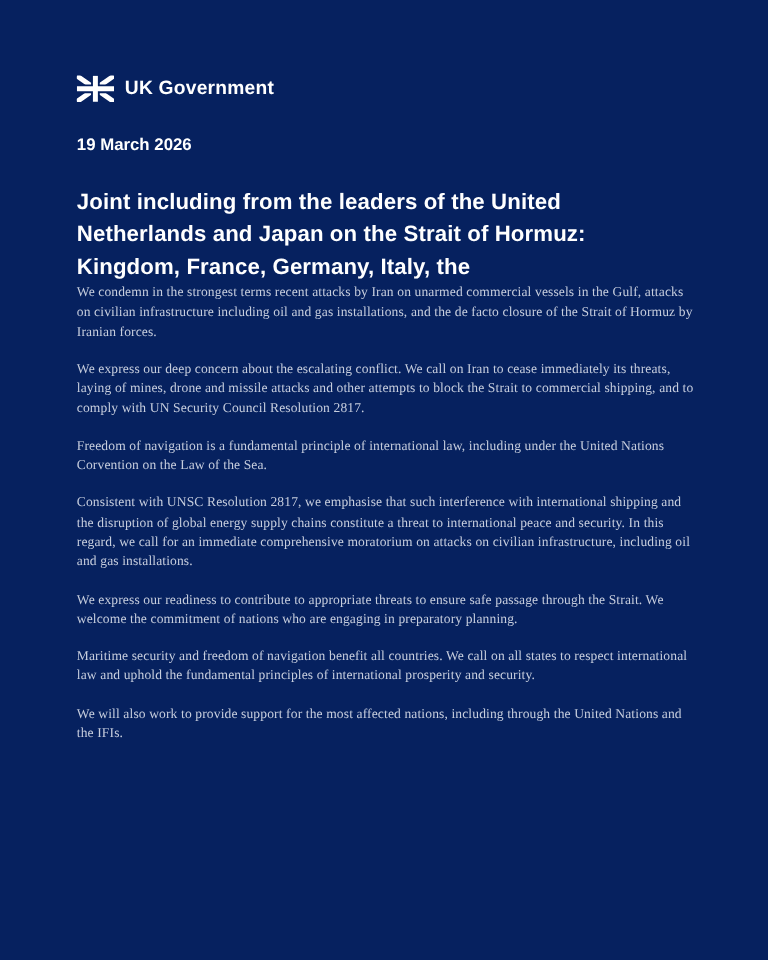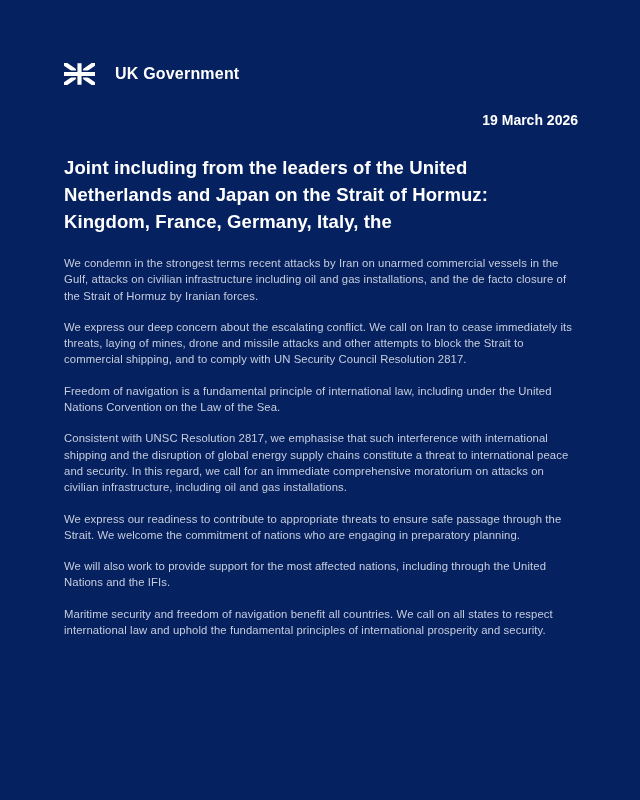--- a/index.html
+++ b/index.html
@@ -15,21 +15,21 @@
   }
   .page {
     box-sizing: border-box;
     width: 640px;
     height: 800px;
     padding: 63px 62px 0 64px;
   }
   .header {
     display: flex;
     align-items: center;
-    gap: 20px;
+    gap: 9px;
   }
   .flag {
     display: inline-block;
     line-height: 0;
   }
   .flag svg {
     width: 31px;
     height: 22px;
     display: block;
   }
@@ -37,35 +37,35 @@
     color: #ffffff;
     font-size: 16px;
     font-weight: bold;
     letter-spacing: 0.2px;
   }
   .date {
     margin-top: 27px;
     color: #ffffff;
     font-size: 14px;
     font-weight: bold;
-    text-align: right;
   }
   .title {
     margin: 26px 0 0 0;
     color: #ffffff;
     font-size: 18.5px;
     font-weight: bold;
     line-height: 27px;
     letter-spacing: 0.1px;
   }
   .title-line {
     display: block;
   }
   .body-text {
-    margin-top: 20px;
+    margin-top: 1px;
+    font-family: Liberation Serif, serif;
   }
   .body-text p {
     margin: 0 0 15px 0;
     max-width: 516px;
     color: #c6cddd;
     font-size: 11.3px;
     line-height: 16.3px;
     letter-spacing: 0.1px;
   }
 </style>
@@ -93,17 +93,17 @@
     <span class="title-line">Netherlands and Japan on the Strait of Hormuz:</span>
     <span class="title-line">Kingdom, France, Germany, Italy, the</span>
   </h1>
 
   <main class="body-text">
     <p>We condemn in the strongest terms recent attacks by Iran on unarmed commercial vessels in the Gulf, attacks on civilian infrastructure including oil and gas installations, and the de facto closure of the Strait of Hormuz by Iranian forces.</p>
     <p>We express our deep concern about the escalating conflict. We call on Iran to cease immediately its threats, laying of mines, drone and missile attacks and other attempts to block the Strait to commercial shipping, and to comply with UN Security Council Resolution 2817.</p>
     <p>Freedom of navigation is a fundamental principle of international law, including under the United Nations Corvention on the Law of the Sea.</p>
     <p>Consistent with UNSC Resolution 2817, we emphasise that such interference with international shipping and the disruption of global energy supply chains constitute a threat to international peace and security. In this regard, we call for an immediate comprehensive moratorium on attacks on civilian infrastructure, including oil and gas installations.</p>
     <p>We express our readiness to contribute to appropriate threats to ensure safe passage through the Strait. We welcome the commitment of nations who are engaging in preparatory planning.</p>
+    <p>Maritime security and freedom of navigation benefit all countries. We call on all states to respect international law and uphold the fundamental principles of international prosperity and security.</p>
     <p>We will also work to provide support for the most affected nations, including through the United Nations and the IFIs.</p>
-    <p>Maritime security and freedom of navigation benefit all countries. We call on all states to respect international law and uphold the fundamental principles of international prosperity and security.</p>
   </main>
 
 </div>
 
 </body></html>

